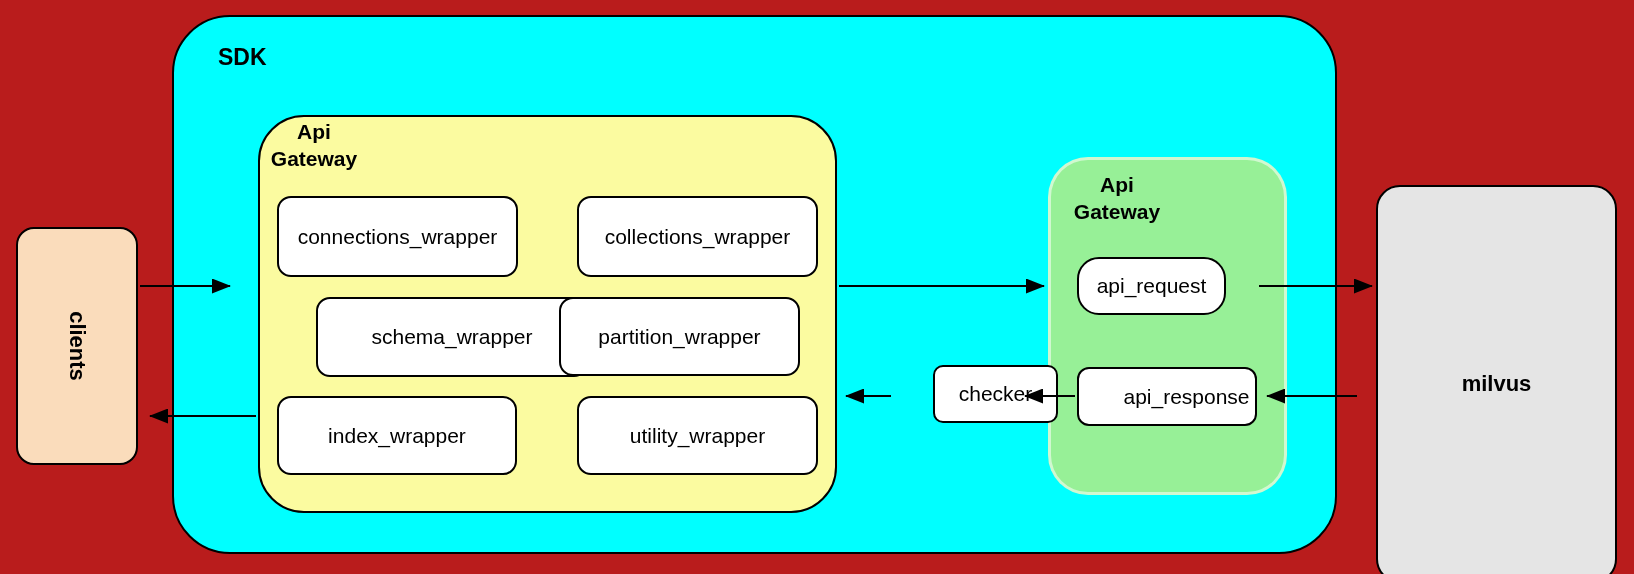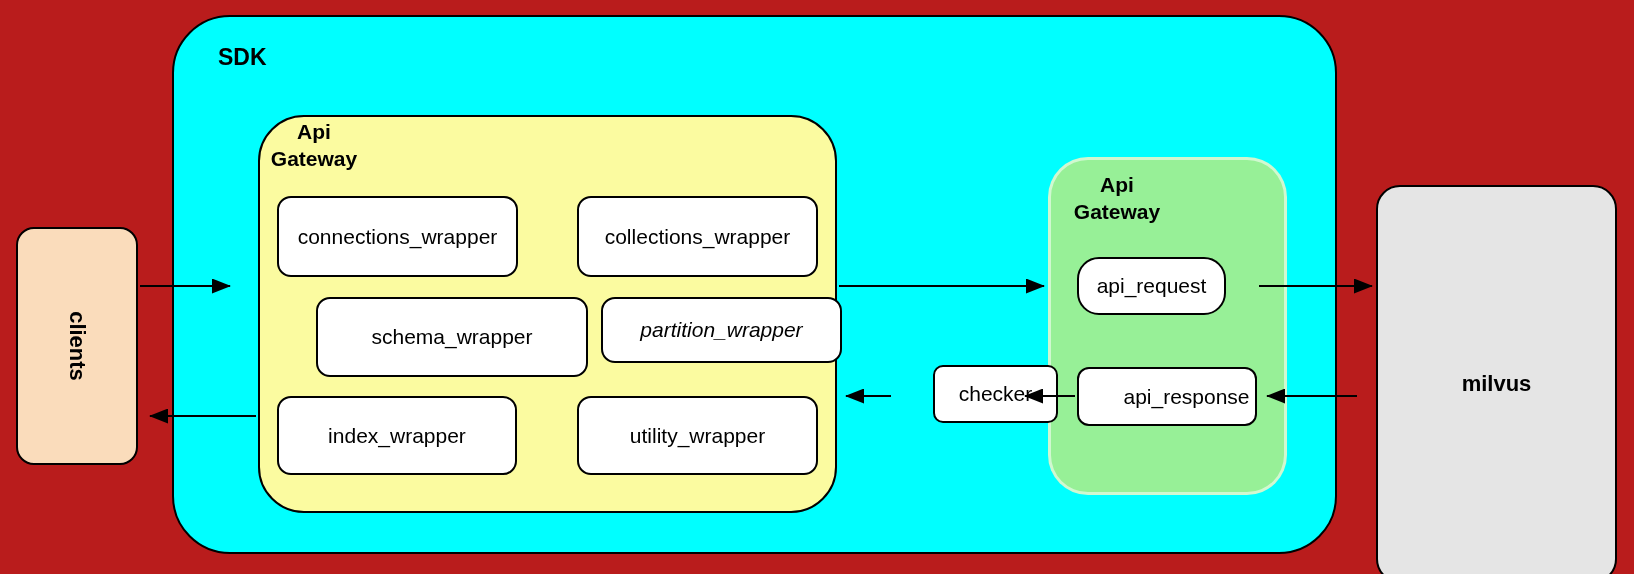--- a/index.html
+++ b/index.html
@@ -45,21 +45,21 @@
   .node {
     position: absolute;
     background: #ffffff; border: 2px solid #000;
     display: flex; align-items: center; justify-content: center;
     font-size: 21px; text-align: center;
   }
   .wbox { border-radius: 14px; }
   .b-connections { left: 277px; top: 196px; width: 241px; height: 81px; }
   .b-collections { left: 577px; top: 196px; width: 241px; height: 81px; text-align: right; }
   .b-schema      { left: 277px; top: 297px; width: 272px; height: 80px; margin-left: 39px; }
-  .b-partition   { left: 601px; top: 297px; width: 241px; height: 66px; font-style: italic; }
+  .b-partition   { left: 559px; top: 297px; width: 241px; height: 79px; }
   .b-index       { left: 277px; top: 396px; width: 240px; height: 79px; }
   .b-utility     { left: 577px; top: 396px; width: 241px; height: 79px; }
 
   .b-request  { left: 1077px; top: 257px; width: 149px; height: 58px; border-radius: 22px; }
   .b-response { left: 1077px; top: 367px; width: 180px; height: 59px; border-radius: 12px; padding-left: 39px; }
   .b-checker  { left: 893px;  top: 365px; width: 125px; height: 58px; border-radius: 10px; margin-left: 40px; }
 
   .clients {
     left: 16px; top: 227px; width: 122px; height: 238px;
     background: #fadcbb; border: 2px solid #000; border-radius: 18px;

